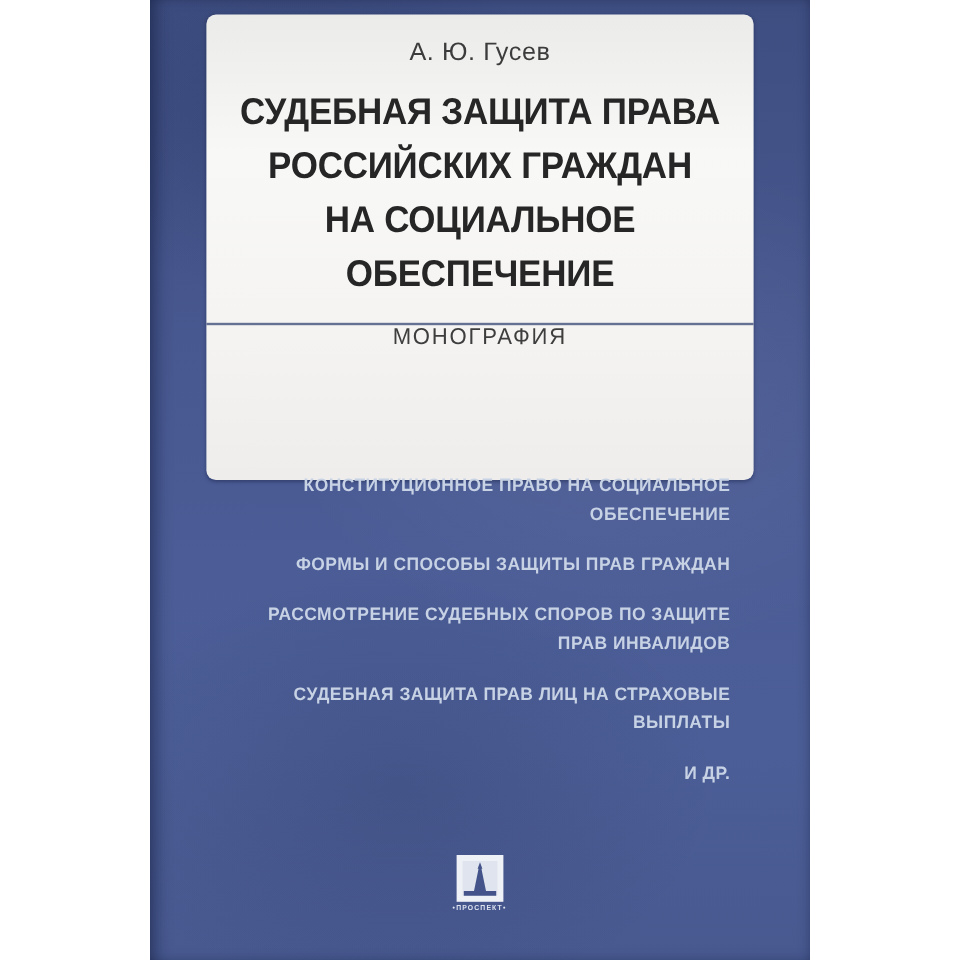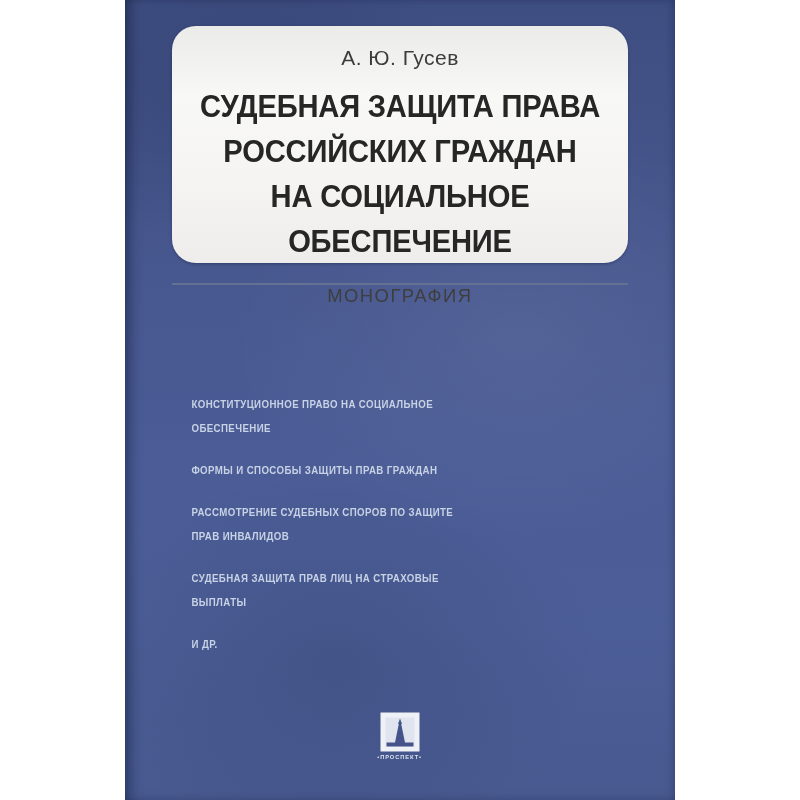--- a/index.html
+++ b/index.html
@@ -16,22 +16,22 @@
     background:
       radial-gradient(ellipse 320px 220px at 22% 12%, rgba(20,30,64,.20), transparent 70%),
       radial-gradient(ellipse 420px 300px at 72% 42%, rgba(255,255,255,.06), transparent 70%),
       radial-gradient(ellipse 380px 260px at 38% 82%, rgba(18,28,58,.14), transparent 70%),
       linear-gradient(180deg,#3e4e81 0%,#46568d 28%,#4b5c96 58%,#4c5e97 78%,#485990 100%);
     box-shadow: inset 10px 0 14px -7px rgba(8,16,44,.55), inset -5px 0 10px -5px rgba(8,16,44,.35);
   }
 
   
   .title-panel{
-    position:absolute;left:47px;top:26px;width:456px;height:237px;
-    border-radius:24px;
+    position:absolute;left:47px;top:12px;width:456px;height:388px;
+    border-radius:8px;
     background:linear-gradient(180deg,#ebebea 0%,#f8f8f7 30%,#f5f4f2 65%,#eeedeb 100%);
     box-shadow:0 1px 3px rgba(10,18,45,.35);
   }
   .author{
     padding-top:20px;text-align:center;
     font-size:21px;line-height:24px;color:#3c3c3c;letter-spacing:.5px;
   }
   .book-title{
     margin-top:14px;text-align:center;
     font-size:31px;line-height:45px;font-weight:bold;color:#262626;
@@ -45,22 +45,22 @@
     position:absolute;left:0;right:0;top:259px;height:65px;
     display:flex;align-items:flex-start;justify-content:center;
   }
   .subtitle{
     font-size:19px;color:#3e3e3e;letter-spacing:1.5px;transform:scaleX(.97);
   }
 
   
   .topics{
     position:absolute;left:60px;right:60px;top:393px;
-    text-align:left;color:#c7d2e5;font-weight:bold;
-    font-size:10px;letter-spacing:.4px;
+    text-align:right;color:#c7d2e5;font-weight:bold;
+    font-size:15px;letter-spacing:.4px;
   }
   .topic{line-height:24px;margin-bottom:18px;transform:scaleX(.97);}
 
   
   .publisher{
     position:absolute;left:0;right:0;top:712px;
     display:flex;flex-direction:column;align-items:center;
   }
   .logo-box{width:40px;height:40px;display:block;}
   .publisher-label{

